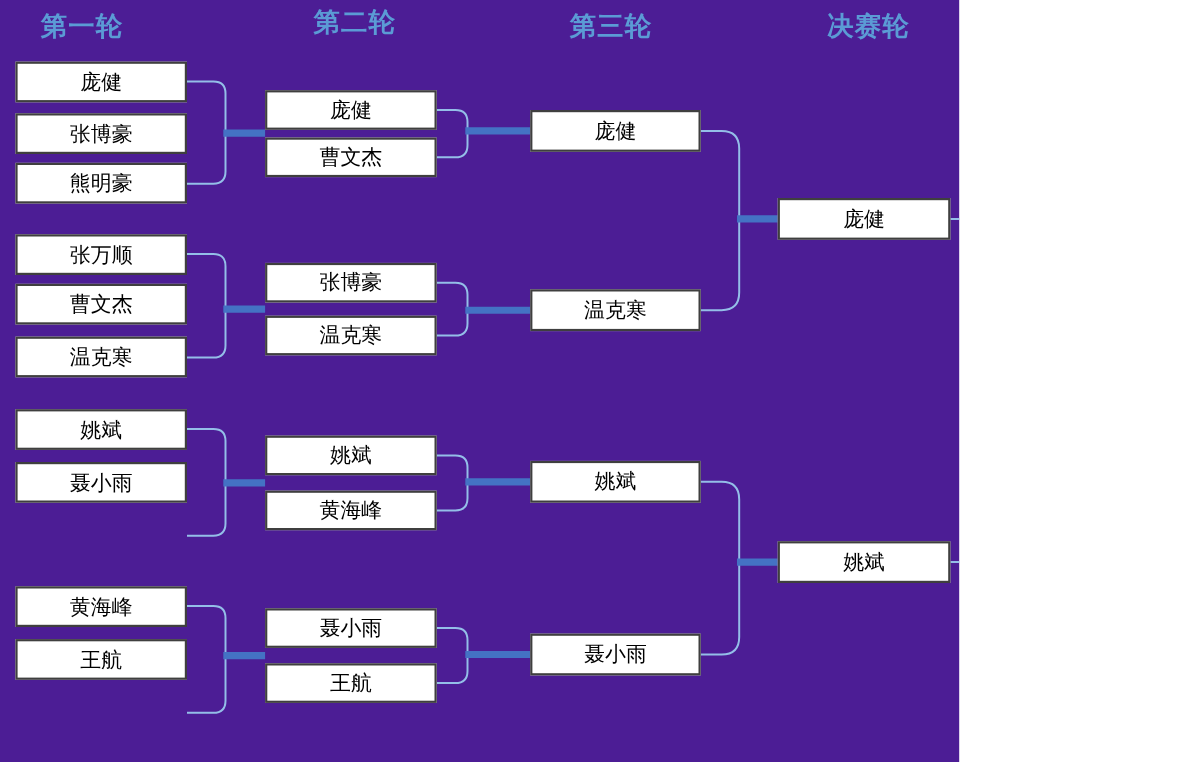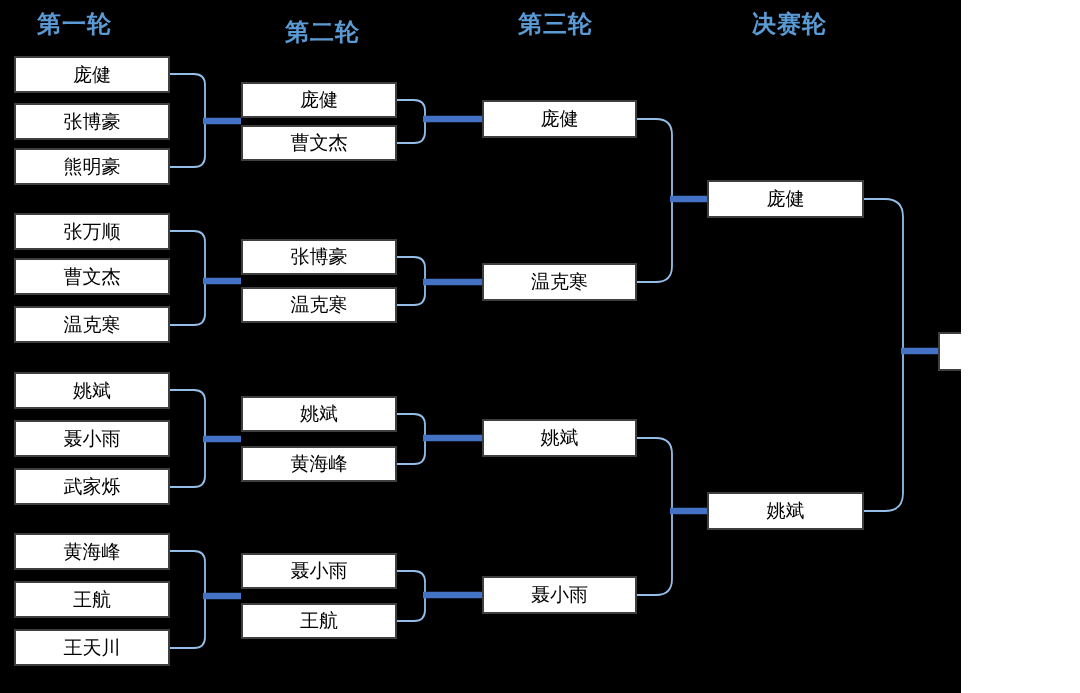--- a/index.html
+++ b/index.html
@@ -3,23 +3,23 @@
 <meta charset="utf-8">
 <style>
   html, body {
     margin: 0;
     padding: 0;
     background: #ffffff;
     font-family: "Liberation Sans", "DejaVu Sans", sans-serif;
   }
   .stage {
     position: relative;
-    width: 961px;
+    width: 872px;
     height: 693px;
-    background: #000000;
+    background: #4c1d95;
     overflow: hidden;
   }
   .wires {
     position: absolute;
     left: 0;
     top: 0;
     pointer-events: none;
   }
   .wires path.thin {
     fill: none;
@@ -88,39 +88,37 @@
     <path class="thick" d="M 423 119 H 482"></path>
     <path class="thick" d="M 423 282 H 482"></path>
     <path class="thick" d="M 423 438 H 482"></path>
     <path class="thick" d="M 423 595 H 482"></path>
     <path class="thick" d="M 670 199 H 707"></path>
     <path class="thick" d="M 670 511 H 707"></path>
     <path class="thick" d="M 901 351 H 938"></path>
   </svg>
 
   <div class="round-header" style="left:37px;top:8px">第一轮</div>
-  <div class="round-header" style="left:285px;top:16px">第二轮</div>
+  <div class="round-header" style="left:285px;top:4px">第二轮</div>
   <div class="round-header" style="left:518px;top:8px">第三轮</div>
   <div class="round-header" style="left:752px;top:8px">决赛轮</div>
 
   <div class="box r1" style="top:56px">庞健</div>
   <div class="box r1" style="top:103px">张博豪</div>
   <div class="box r1" style="top:213px">张万顺</div>
 
   <div class="box r1" style="top:148px">熊明豪</div>
   <div class="box r1" style="top:258px">曹文杰</div>
   <div class="box r1" style="top:306px">温克寒</div>
 
   <div class="box r1" style="top:372px">姚斌</div>
   <div class="box r1" style="top:420px">聂小雨</div>
-  <div class="box r1" style="top:468px">武家烁</div>
 
   <div class="box r1" style="top:533px">黄海峰</div>
   <div class="box r1" style="top:581px">王航</div>
-  <div class="box r1" style="top:629px">王天川</div>
 
   <div class="box r2" style="top:82px">庞健</div>
   <div class="box r2" style="top:125px">曹文杰</div>
   <div class="box r2" style="top:239px">张博豪</div>
   <div class="box r2" style="top:287px">温克寒</div>
   <div class="box r2" style="top:396px">姚斌</div>
   <div class="box r2" style="top:446px">黄海峰</div>
   <div class="box r2" style="top:553px">聂小雨</div>
   <div class="box r2" style="top:603px">王航</div>
 

